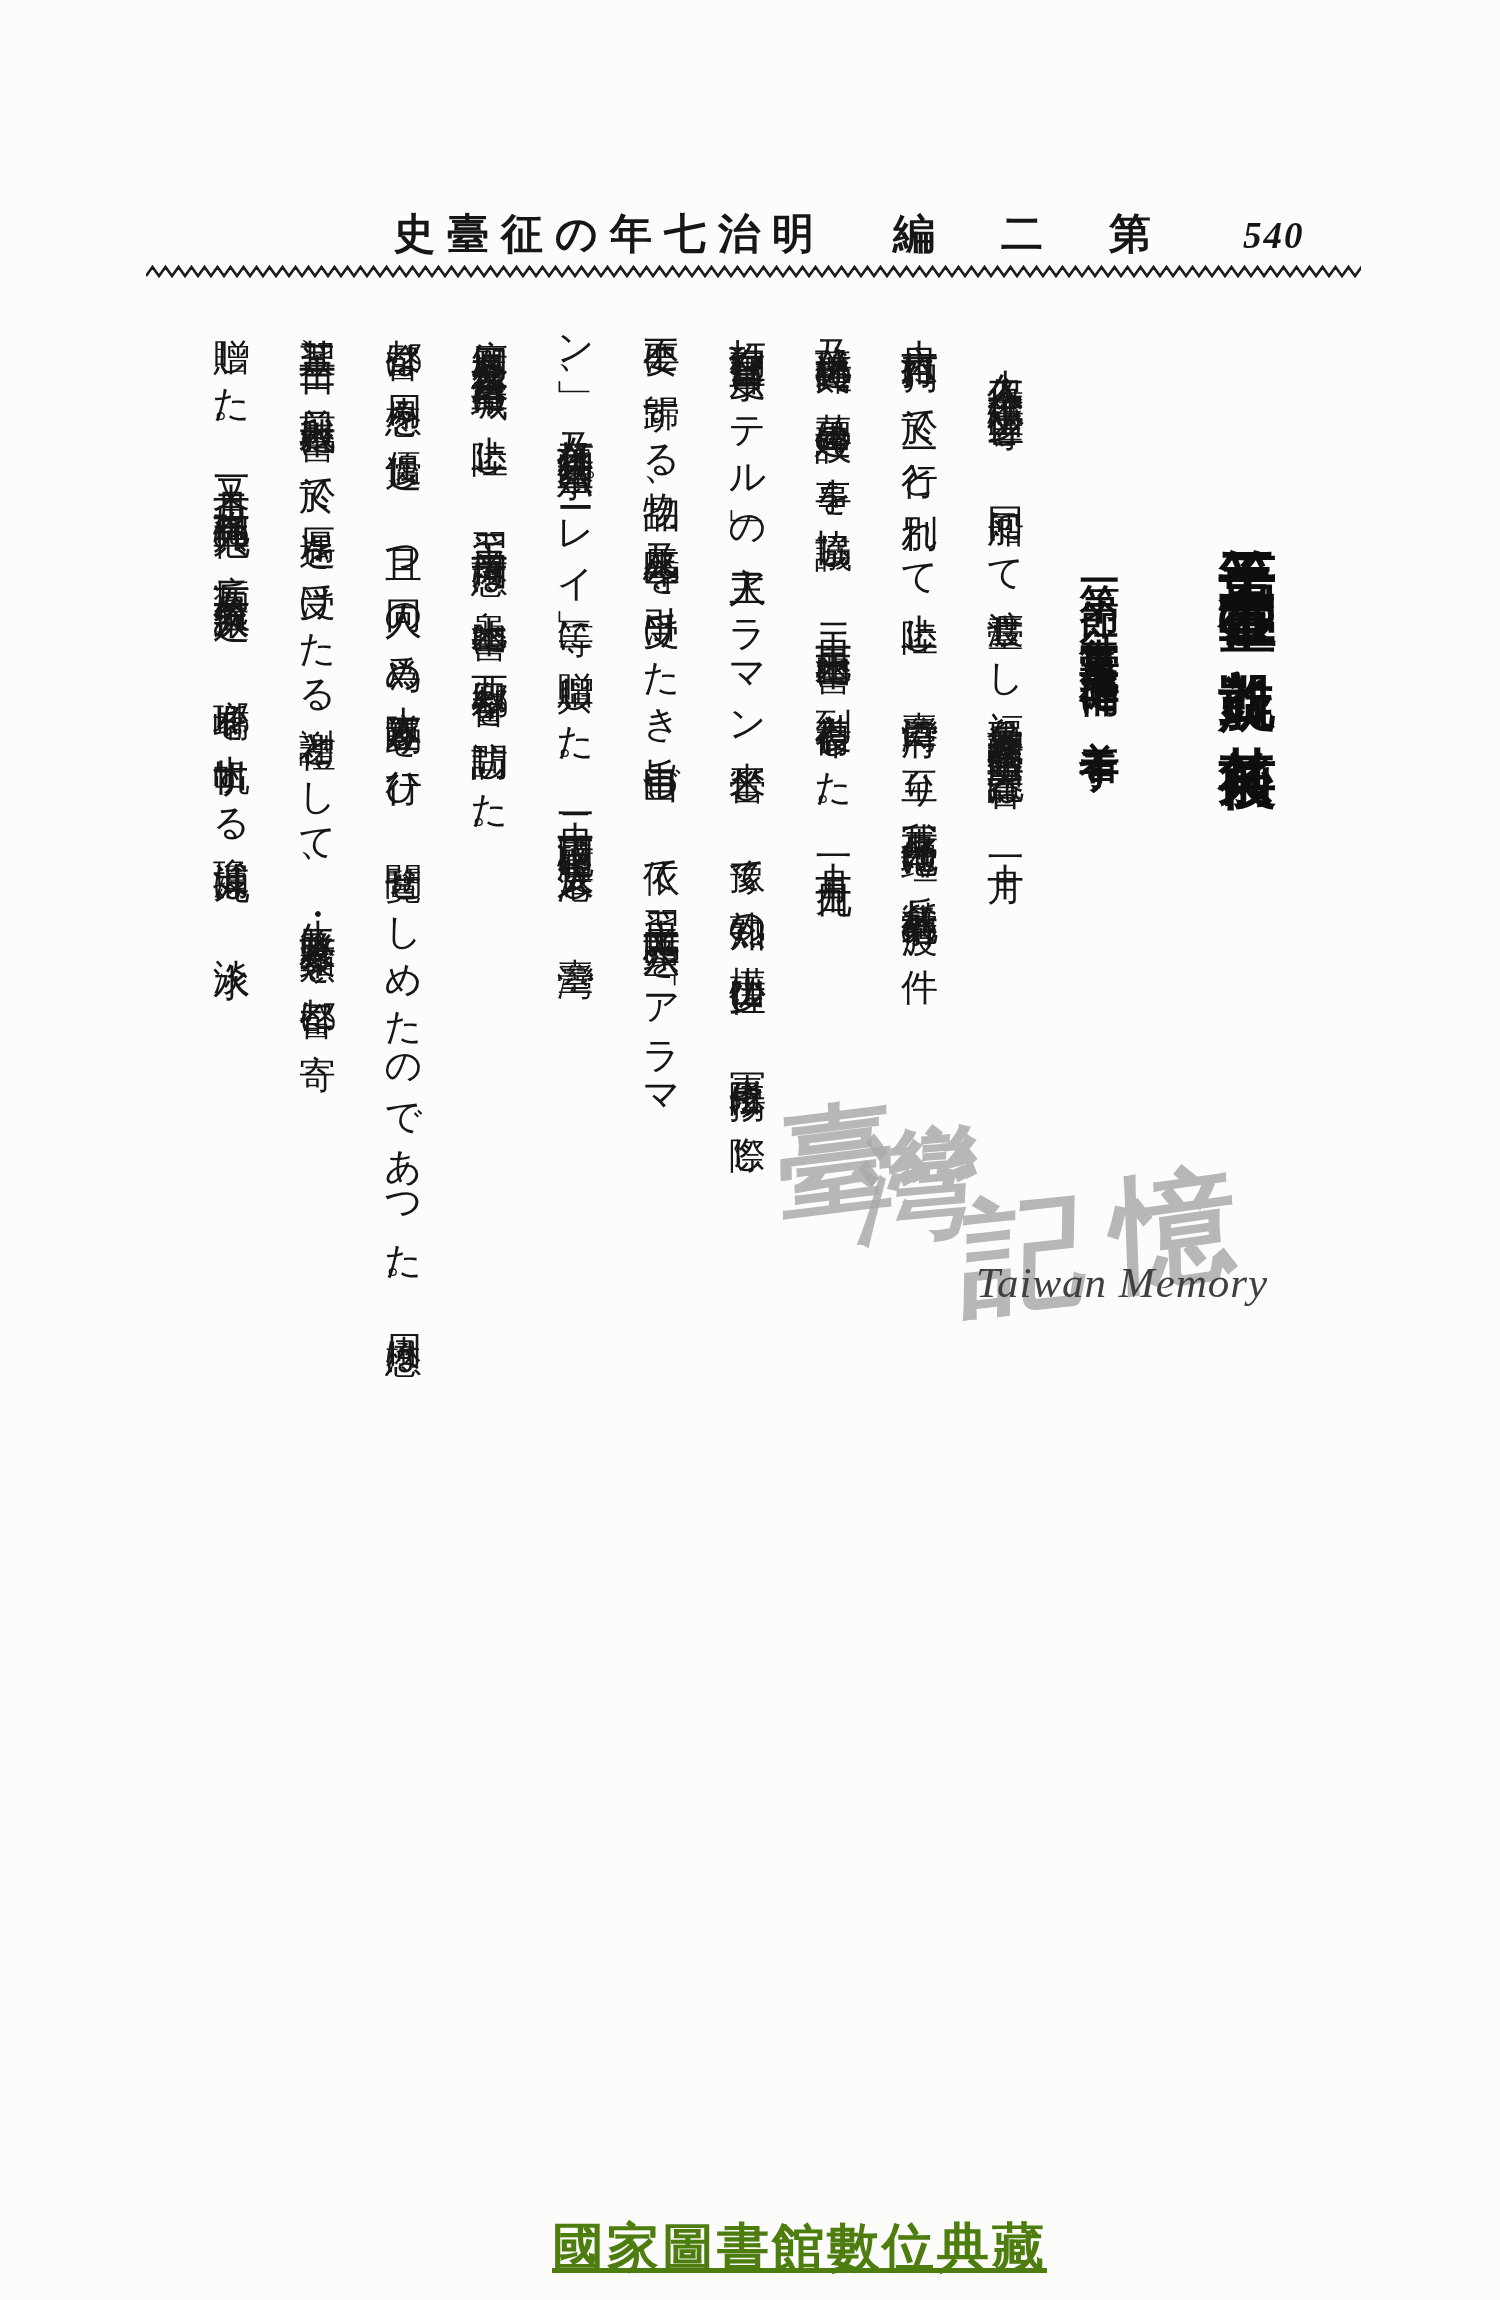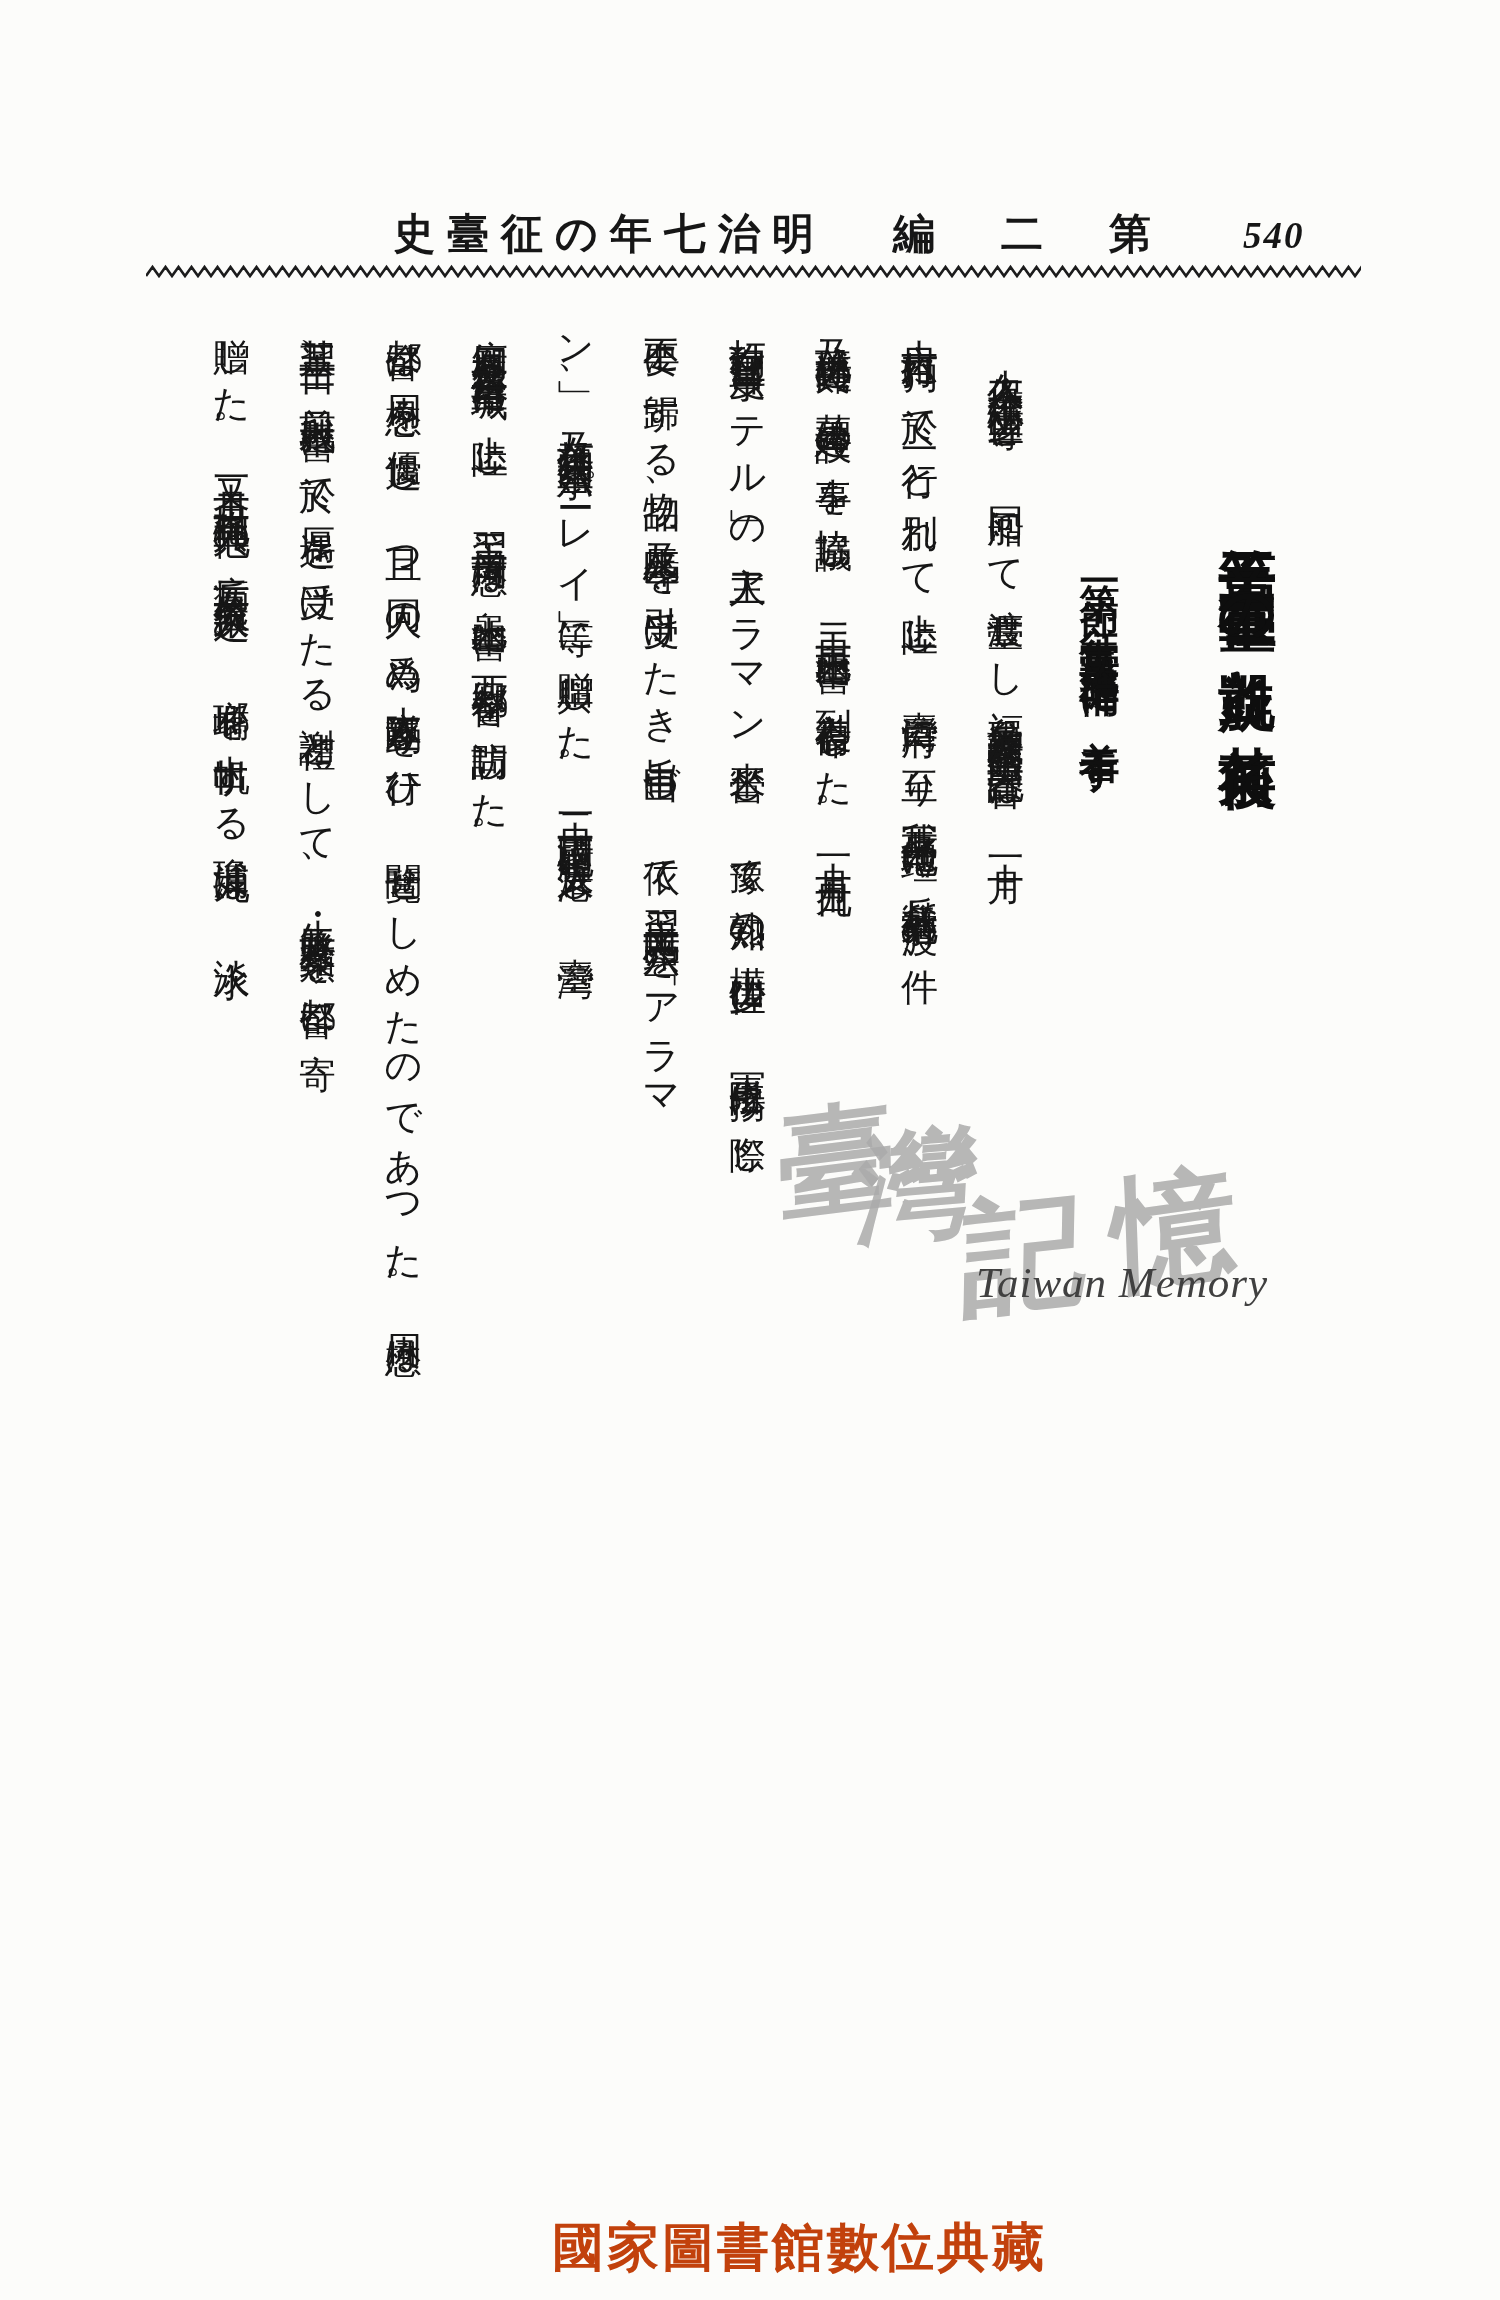--- a/index.html
+++ b/index.html
@@ -57,22 +57,23 @@
   .wm-ki  {left:962px;top:1172px;font-size:124px;transform:rotate(-6deg) skewX(-7deg);}
   .wm-oku {left:1112px;top:1148px;font-size:124px;transform:rotate(-8deg) skewX(-6deg);}
   .wm-latin{
     position:absolute;left:976px;top:1258px;
     font-size:43px;font-style:italic;color:#404040;letter-spacing:1px;
     font-family:"Liberation Serif","DejaVu Serif",serif;
   }
   
   .footer-text{
     position:absolute;left:552px;top:2213px;
-    font-size:52px;letter-spacing:3px;color:#c2410c;font-weight:600;
+    font-size:52px;letter-spacing:3px;color:#4d7c0f;font-weight:600;
     white-space:nowrap;
+    text-decoration:underline;
   }
 </style>
 </head>
 <body>
 
 <div class="page">
 
   <div class="running-head">
     <span class="book-title">史臺征の年七治明</span>
     <span class="volume-label">編　二　第</span>

